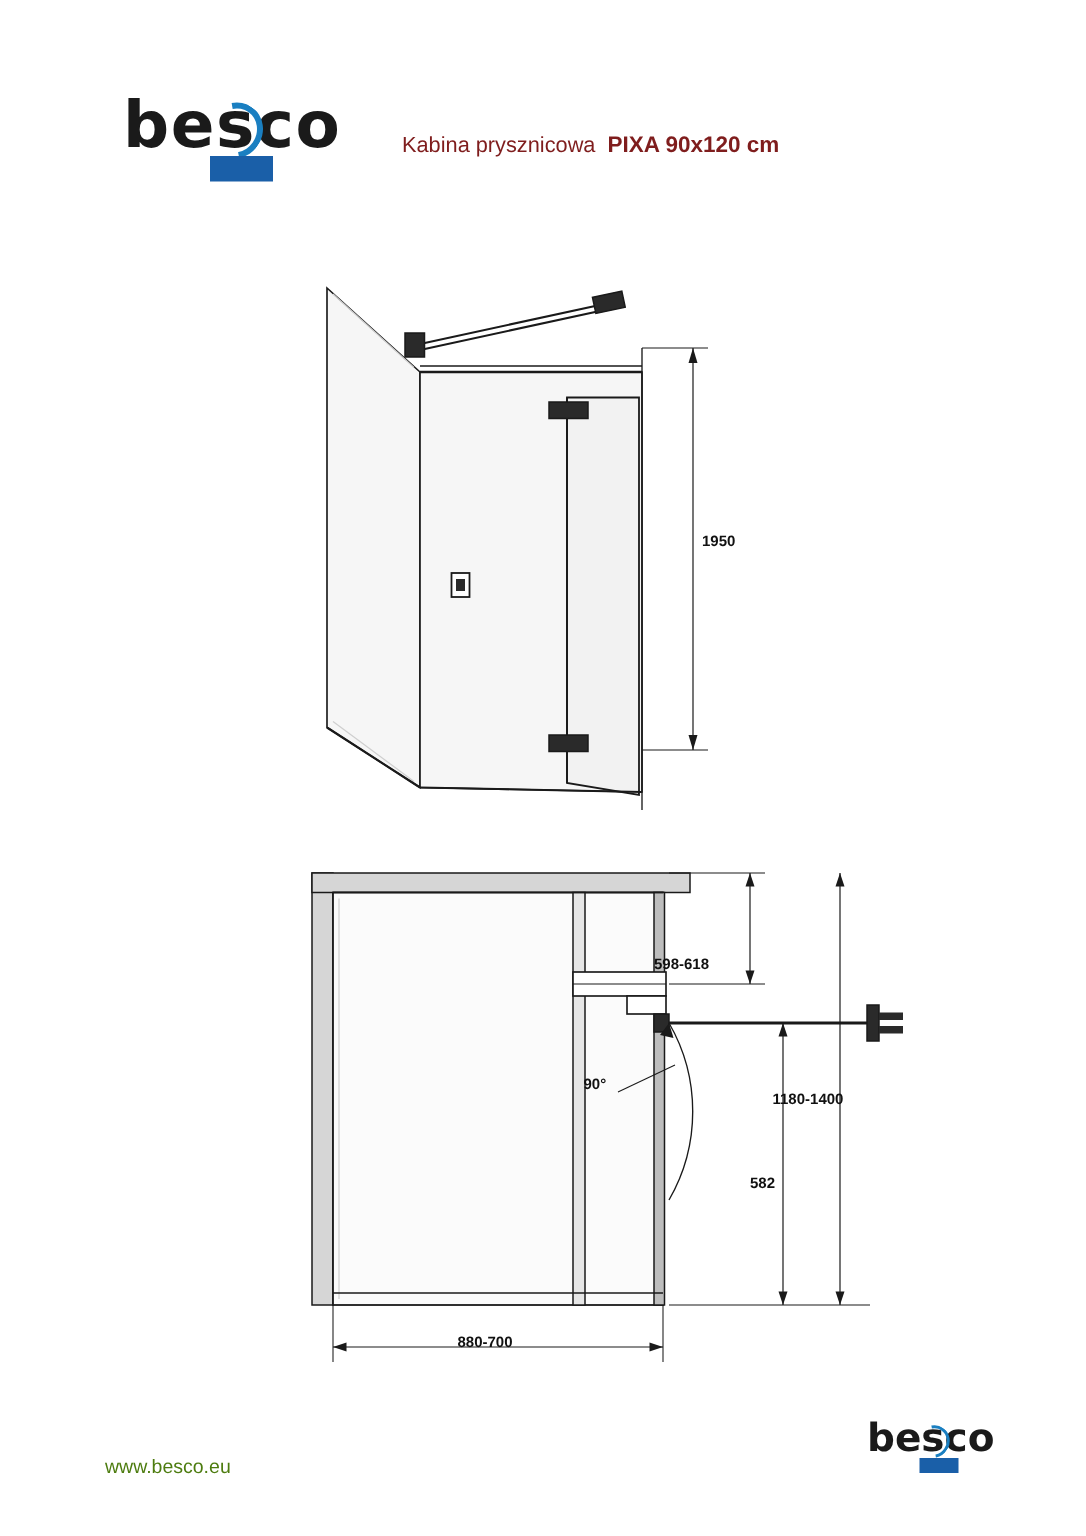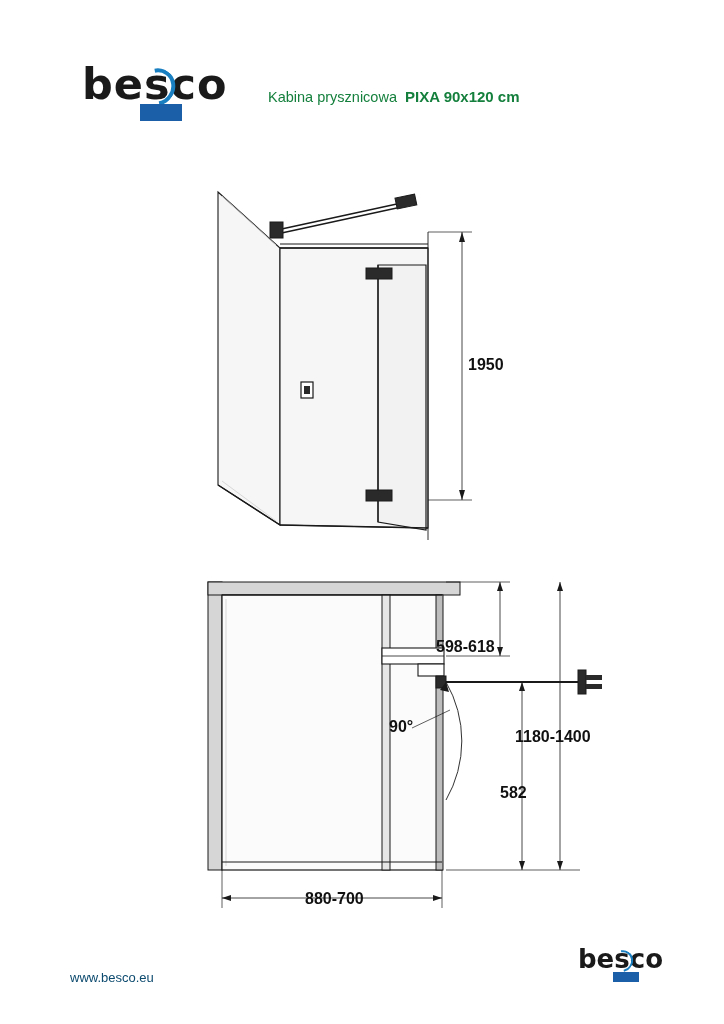--- a/index.html
+++ b/index.html
@@ -69,21 +69,21 @@
     height: 17px;
     background: #1a5fa8;
   }
   .header-title {
     position: absolute;
     left: 208px;
     top: 26px;
     font-size: 14.5px;
     font-weight: normal;
     white-space: nowrap;
-    color: #15803d;
+    color: #7f1d1d;
   }
   .header-title b {
     font-weight: bold;
     font-size: 15px;
   }
 
   
   .drawing-iso {
     position: absolute;
     left: 150px;
@@ -96,33 +96,33 @@
     left: 150px;
     top: 560px;
     width: 520px;
     height: 380px;
   }
 
   svg { display: block; }
 
   .dim-label {
     position: absolute;
-    font-size: 16px;
+    font-size: 10px;
     font-weight: bold;
     color: #111;
     white-space: nowrap;
   }
 
   
   .footer-url {
     position: absolute;
     left: 70px;
     top: 970px;
     font-size: 13px;
-    color: #0c4a6e;
+    color: #4d7c0f;
   }
   .footer-logo {
     position: absolute;
     left: 578px;
     top: 946px;
     width: 110px;
     height: 46px;
   }
   .footer-logo-word {
     position: absolute;

